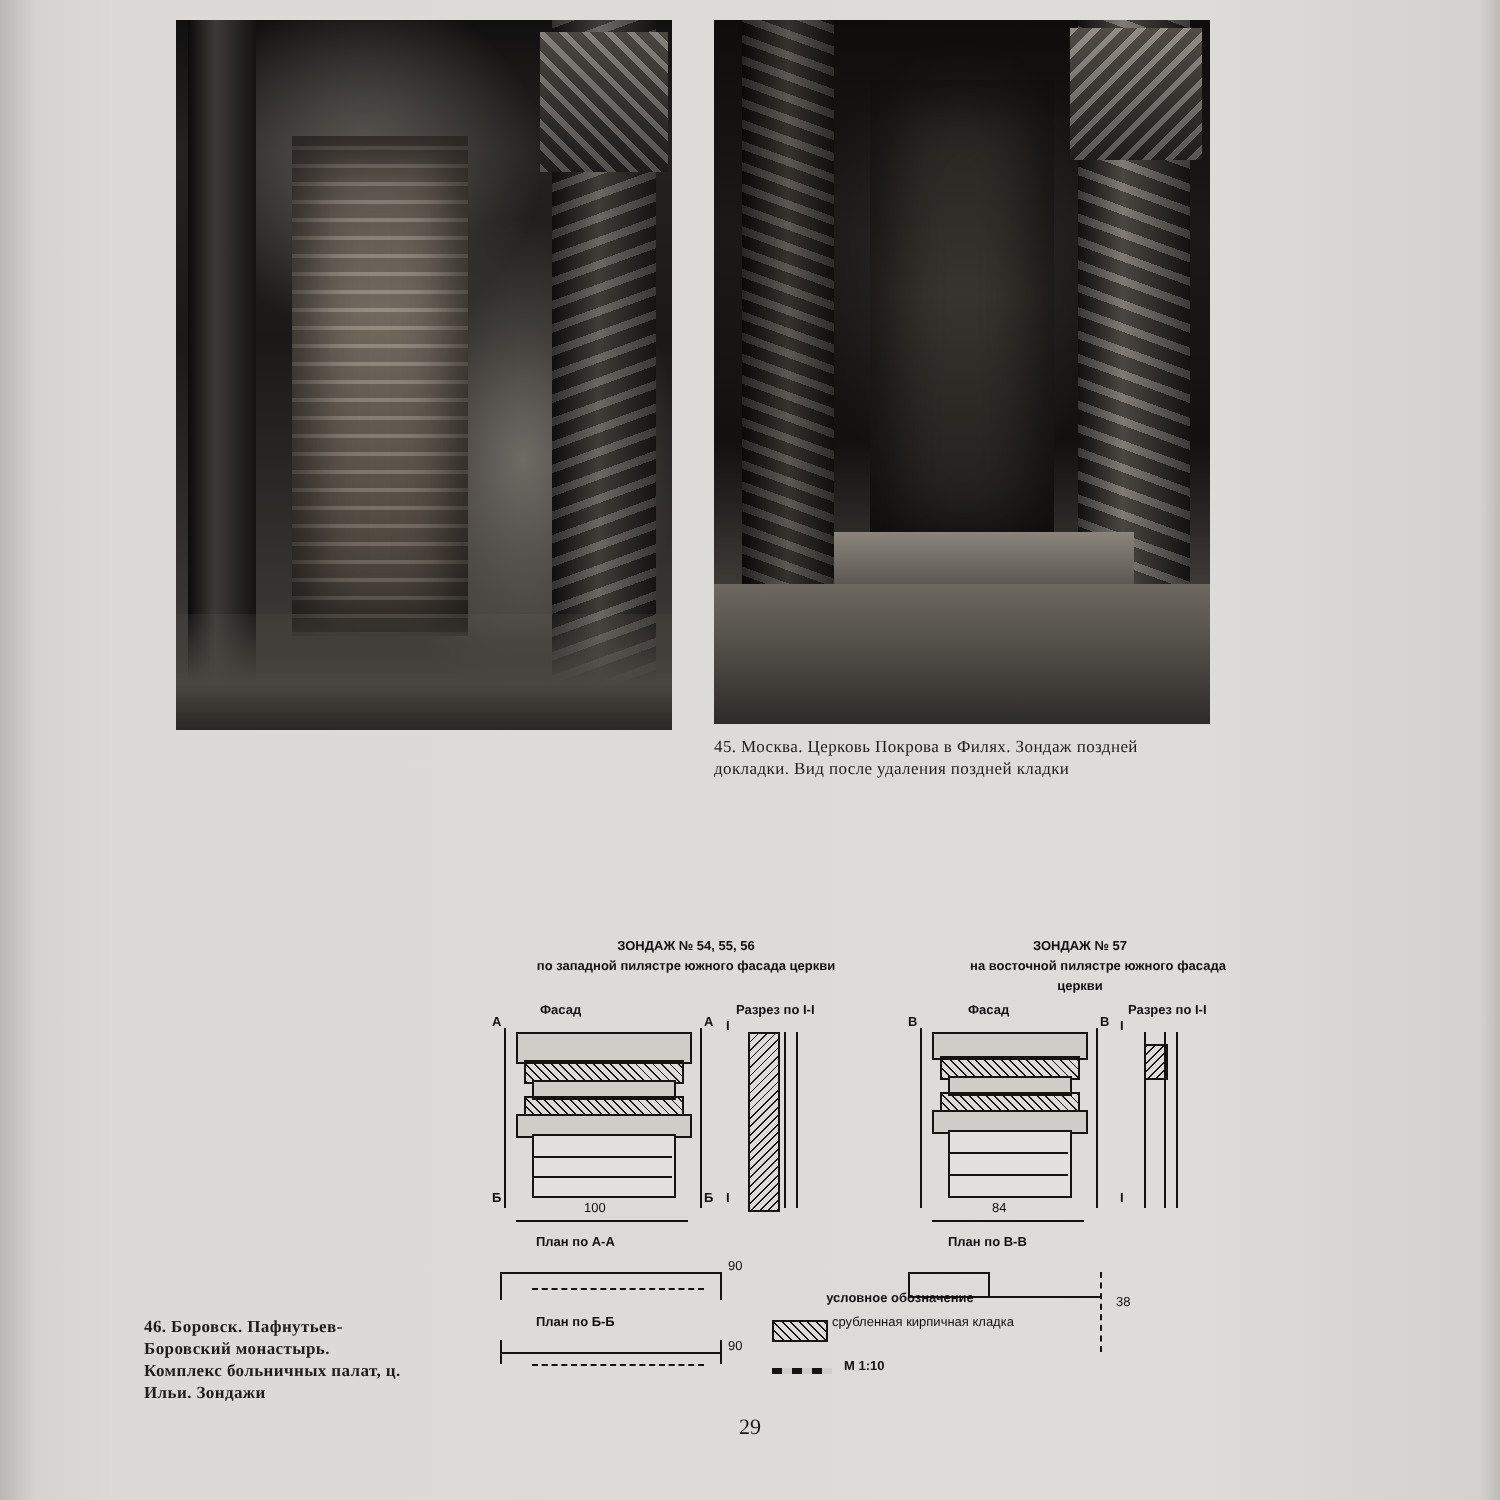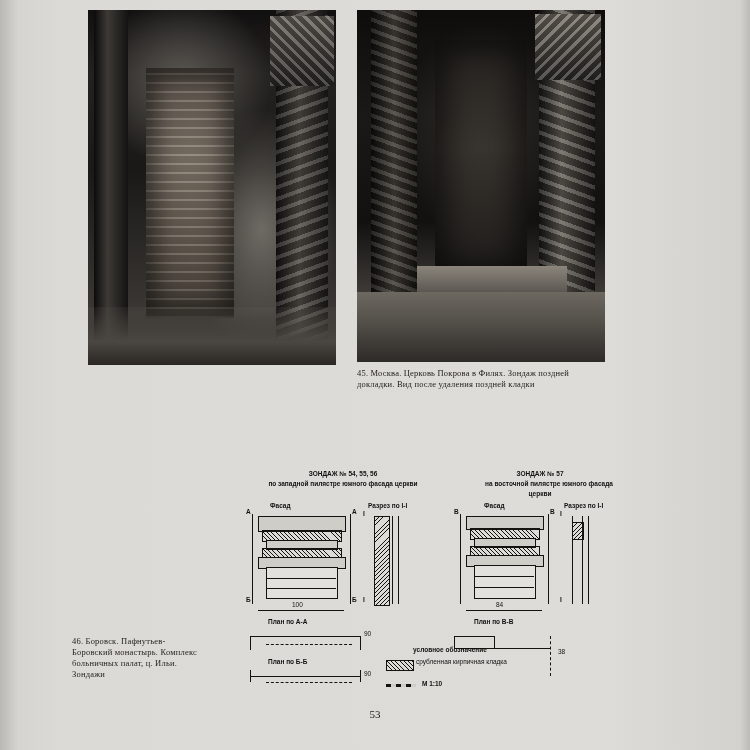--- a/index.html
+++ b/index.html
@@ -104,21 +104,21 @@
   
   .caption{
     position:absolute;
     font-family:"Liberation Serif", serif;
     font-size:8.5px;
     line-height:11px;
     color:#1f1d1b;
     letter-spacing:.2px;
   }
   #caption-45{ left:357px; top:368px; width:250px; }
-  #caption-46{ left:72px; top:636px; width:130px; }
+  #caption-46{ left:72px; top:658px; width:130px;font-weight:bold; }
   
   #drawing{
     position:absolute;left:222px;top:470px;width:420px;height:222px;
     color:#121110;
     font-family:"Liberation Sans", sans-serif;
   }
   .dtext{position:absolute;font-size:6.5px;line-height:8px;white-space:pre;}
   .dtext.b{font-weight:bold;}
   .dline{position:absolute;background:#15130f;}
   .dbox{position:absolute;border:1px solid #15130f;}
@@ -254,14 +254,14 @@
     <div class="vdash" style="left:328px;top:166px;height:40px;"></div>
     <div class="dtext" style="left:336px;top:178px;">38</div>
 
     <div class="dtext b" style="left:168px;top:176px;width:120px;text-align:center;">условное обозначение</div>
     <div class="dbox hatch" style="left:164px;top:190px;width:26px;height:9px;"></div>
     <div class="dtext" style="left:194px;top:188px;width:110px;white-space:normal;">срубленная кирпичная кладка</div>
     <div class="dtext b" style="left:200px;top:210px;">М 1:10</div>
     <div class="dline" style="left:164px;top:214px;width:30px;height:3px;background:repeating-linear-gradient(90deg,#15130f 0 5px,#cfcdc8 5px 10px);"></div>
   </div>
 
-  <div id="page-number">53</div>
+  <div id="page-number">29</div>
 </div>
 
 </body></html>

